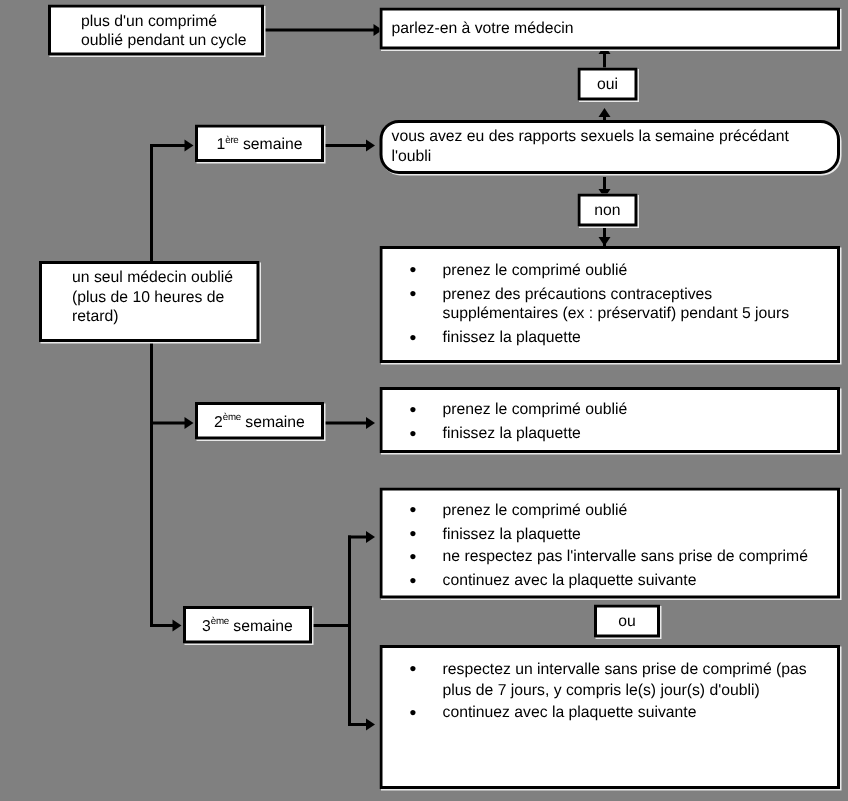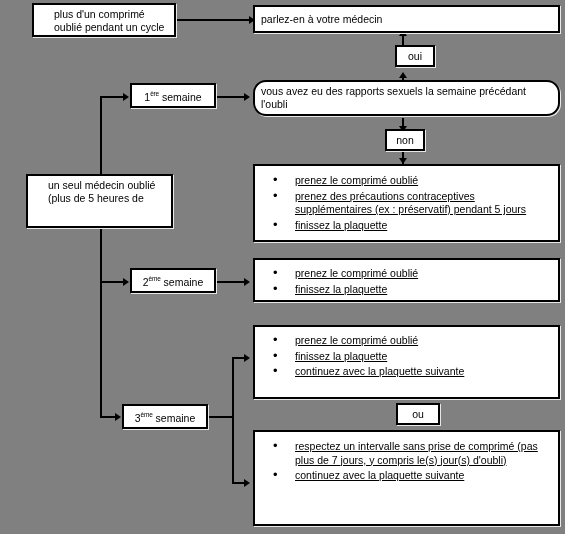--- a/index.html
+++ b/index.html
@@ -38,21 +38,20 @@
   ul.blist {
     margin: 0;
     padding: 0 0 0 34px;
     list-style: none;
   }
   ul.blist li {
     position: relative;
     margin: 0 0 2px 0;
     padding: 0;
     line-height: 13.5px;
-    text-decoration: underline;
   }
   ul.blist li:last-child { margin-bottom: 0; }
   ul.blist li::before {
     content: "\2022";
     position: absolute;
     left: -22px;
     top: -1px;
     font-size: 13px;
     line-height: 13.5px;
   }
@@ -132,41 +131,42 @@
 
   <div class="node justify" style="left:32px; top:3px; width:144px; height:34px;">
     <span class="line">plus d'un comprimé</span>
     <span class="line">oublié pendant un cycle</span>
   </div>
 
   <div class="node" style="left:253px; top:5px; width:307px; height:28px; display:flex; align-items:center;">
     <span>parlez-en à votre médecin</span>
   </div>
 
-  <div class="node center" style="left:395px; top:45px; width:40px; height:22px;">
+  <div class="node center" style="left:385px; top:45px; width:40px; height:22px;">
     <span>oui</span>
   </div>
 
   <div class="node center" style="left:130px; top:83px; width:86px; height:25px;">
     <span>
       <span>1</span><sup>ère</sup>&nbsp;<span>semaine</span>
     </span>
   </div>
 
   <div class="node" style="left:253px; top:80px; width:307px; height:36px;border-radius:13px;">
     <span>vous avez eu des rapports sexuels la semaine précédant l'oubli</span>
   </div>
 
   <div class="node center" style="left:385px; top:129px; width:40px; height:22px;align-items:center;">
     <span>non</span>
   </div>
 
   <div class="node justify" style="left:26px; top:174px; width:147px; height:54px;">
     <span class="line">un seul médecin oublié</span>
-    <span class="line">(plus de 5 heures de</span>
+    <span class="line">(plus de 10 heures de</span>
+    <span class="line">retard)</span>
   </div>
 
   <div class="node" style="left:253px; top:164px; width:307px; height:78px; padding-top:8px;">
     <ul class="blist">
       <li>prenez le comprimé oublié</li>
       <li>prenez des précautions contraceptives supplémentaires (ex : préservatif) pendant 5 jours</li>
       <li>finissez la plaquette</li>
     </ul>
   </div>
 
@@ -180,20 +180,21 @@
     <ul class="blist">
       <li>prenez le comprimé oublié</li>
       <li>finissez la plaquette</li>
     </ul>
   </div>
 
   <div class="node" style="left:253px; top:325px; width:307px; height:74px; padding-top:7px;">
     <ul class="blist">
       <li>prenez le comprimé oublié</li>
       <li>finissez la plaquette</li>
+      <li>ne respectez pas l'intervalle sans prise de comprimé</li>
       <li>continuez avec la plaquette suivante</li>
     </ul>
   </div>
 
   <div class="node center" style="left:396px; top:403px; width:44px; height:22px;">
     <span>ou</span>
   </div>
 
   <div class="node center" style="left:122px; top:404px; width:86px; height:25px;">
     <span>

